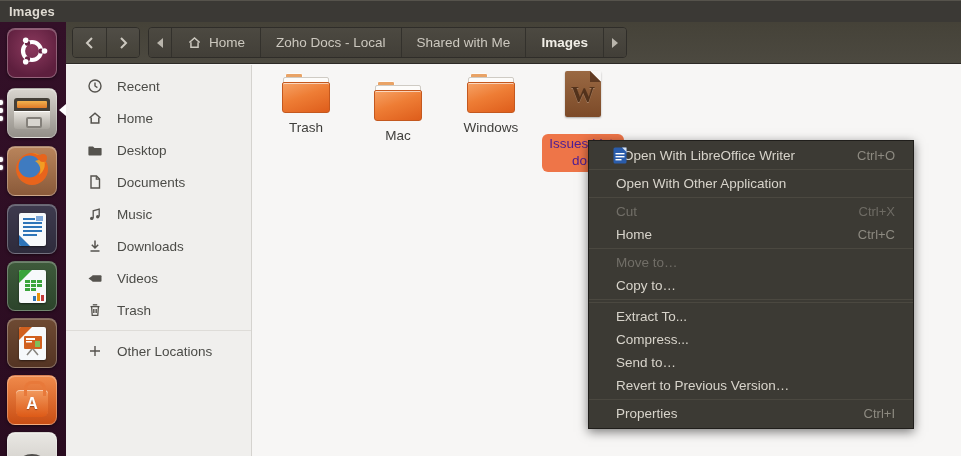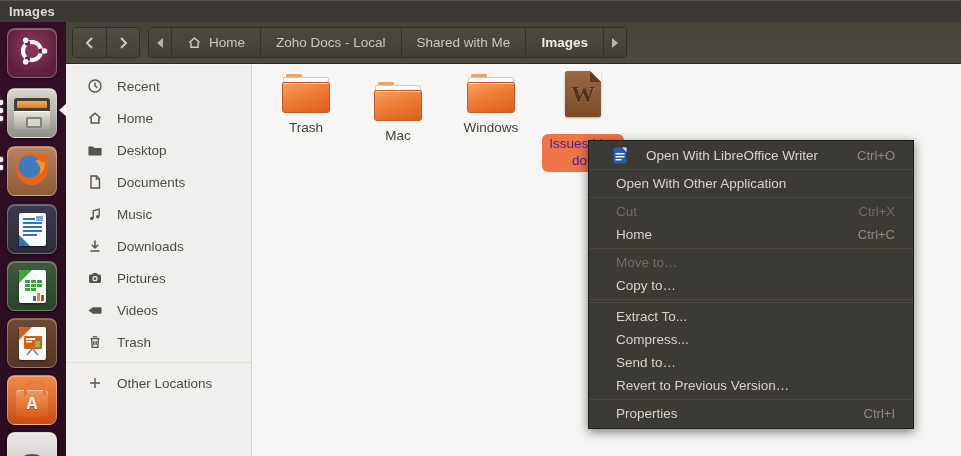--- a/index.html
+++ b/index.html
@@ -108,21 +108,21 @@
     text-shadow:0 1px 0 rgba(255,255,255,.25); }
 
   .sel-label { display:inline-block; background:#EE7548; border-radius:6px; color:#4c1d95;
     padding:1px 7px 3px; font-size:13.5px; line-height:17px; margin-top:17px; }
 
   
   .menu { position:absolute; left:588px; top:140px; width:326px; z-index:50;
     background:#3C3A34; border:1px solid #201E1B; box-shadow:0 3px 10px rgba(0,0,0,.5); padding:3px 0; }
   .menu-item { position:relative; height:23px; display:flex; align-items:center;
     padding:0 18px 0 27px; font-size:13.5px; color:#D8D4CB; }
-  .menu-item.with-icon { padding-left:57px; }
+  .menu-item.with-icon { padding-left:34px; }
   .mi-icon { position:absolute; left:24px; top:3px; }
   .menu-item .shortcut { margin-left:auto; color:#8D8A81; font-size:13px; }
   .menu-item.disabled { color:#716E67; }
   .menu-item.disabled .shortcut { color:#6E6B64; }
   .menu-sep { height:1px; background:#4B4840; margin:2px 0; }
 </style>
 </head>
 <body>
 
 <div class="titlebar">
@@ -310,29 +310,20 @@
       </div>
       <div class="side-item">
         <svg width="16" height="16" viewBox="0 0 16 16">
           <path d="M8 2.5 V9.5 M4.8 6.8 L8 10 L11.2 6.8" stroke="#55534E" stroke-width="1.5" fill="none"></path>
           <path d="M3.5 13 H12.5" stroke="#55534E" stroke-width="1.5"></path>
         </svg>
         <span>Downloads</span>
       </div>
       <div class="side-item">
         <svg width="16" height="16" viewBox="0 0 16 16">
-          <rect x="2" y="4.5" width="12" height="8.5" rx="1.4" fill="#55534E"></rect>
-          <rect x="5.5" y="3" width="5" height="2.5" rx="1" fill="#55534E"></rect>
-          <circle cx="8" cy="8.7" r="2.6" fill="#F0EFED"></circle>
-          <circle cx="8" cy="8.7" r="1.4" fill="#55534E"></circle>
-        </svg>
-        <span>Pictures</span>
-      </div>
-      <div class="side-item">
-        <svg width="16" height="16" viewBox="0 0 16 16">
           <path d="M1.5 8.5 L5 6 V11 Z" fill="#55534E"></path>
           <rect x="5" y="5.2" width="9.5" height="6.6" rx="1" fill="#55534E"></rect>
         </svg>
         <span>Videos</span>
       </div>
       <div class="side-item">
         <svg width="16" height="16" viewBox="0 0 16 16">
           <path d="M5.8 2.8 H10.2" stroke="#55534E" stroke-width="1.3"></path>
           <path d="M3.5 4.6 H12.5" stroke="#55534E" stroke-width="1.3"></path>
           <path d="M4.6 4.8 L5.2 13.4 H10.8 L11.4 4.8" stroke="#55534E" stroke-width="1.3" fill="none"></path>

